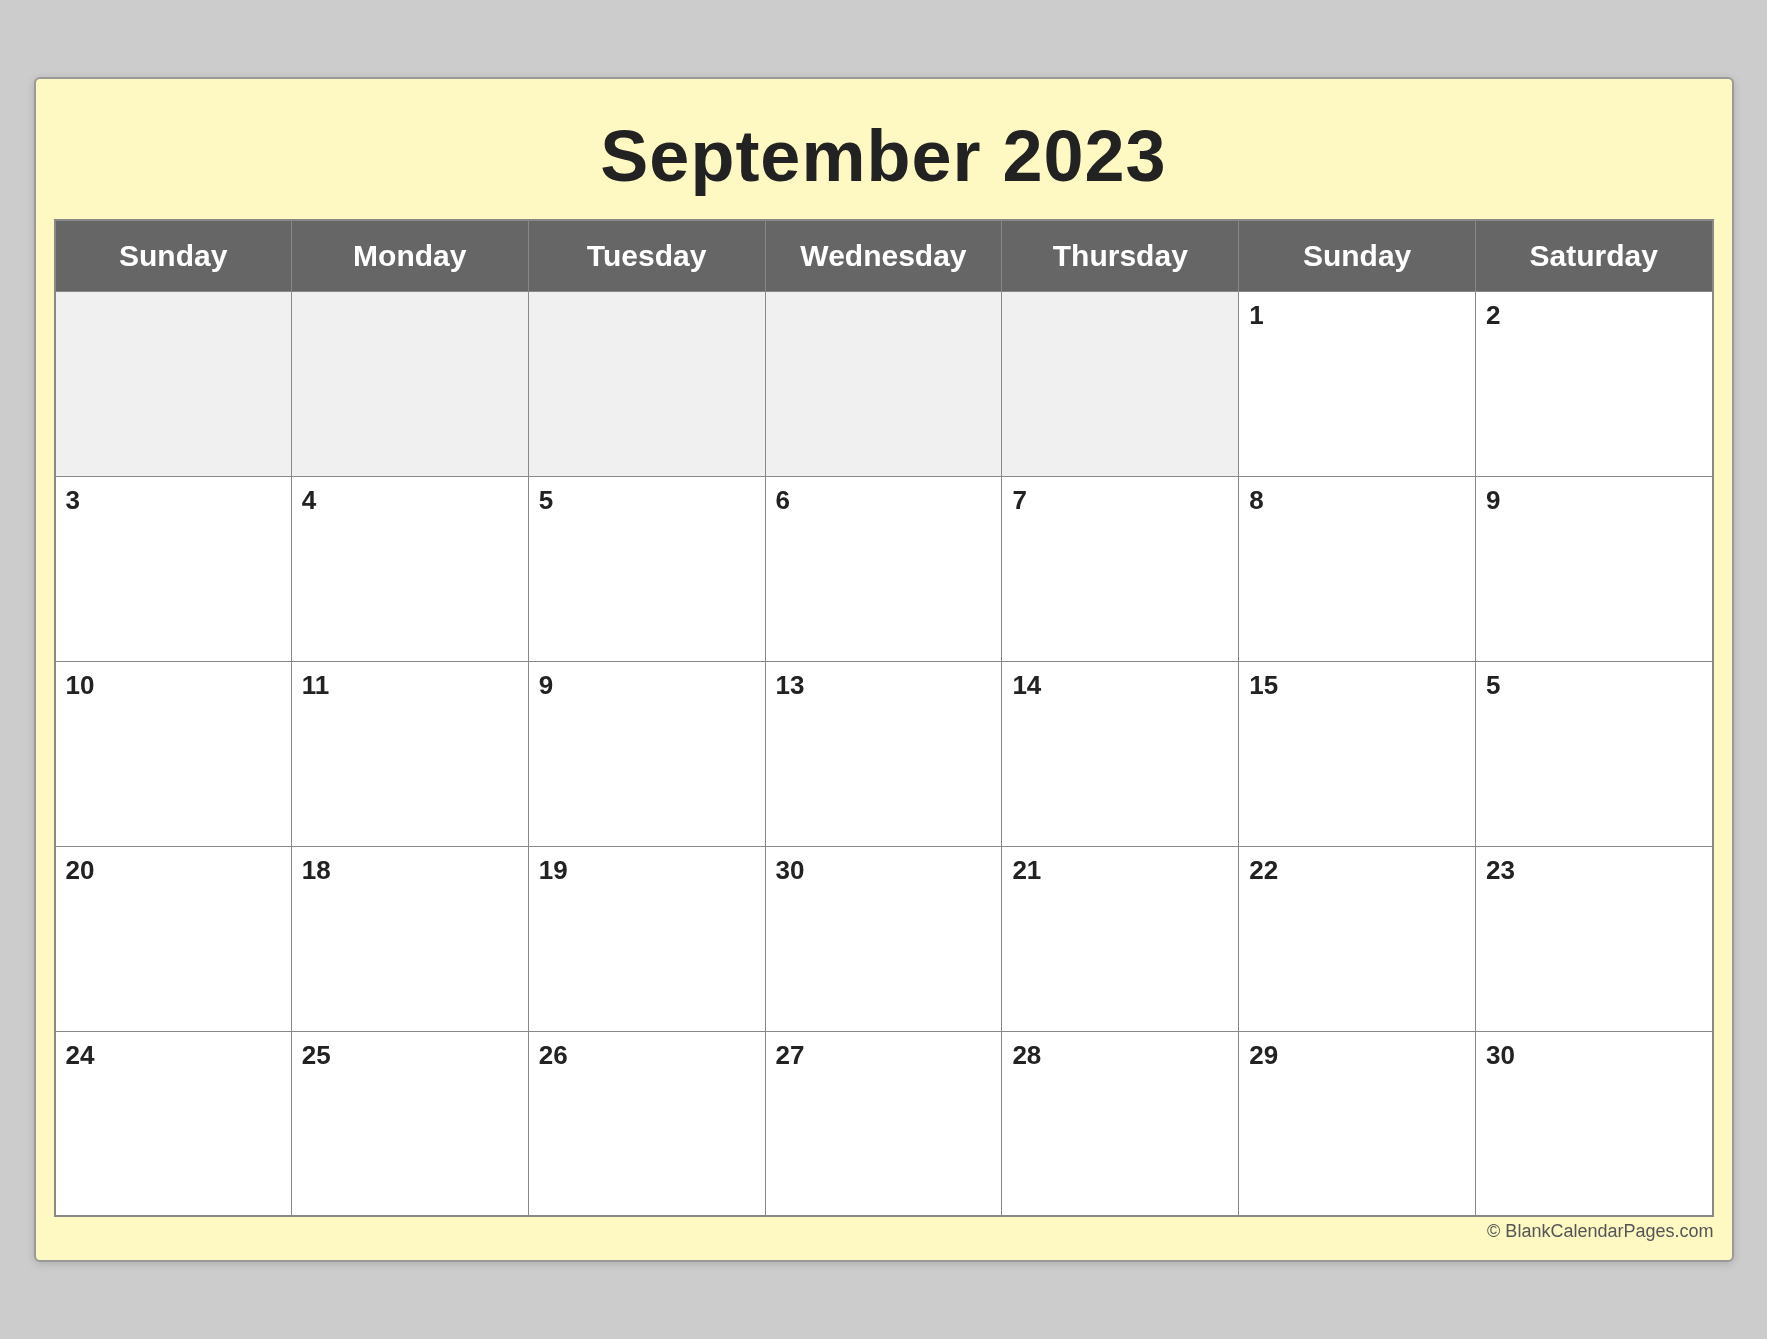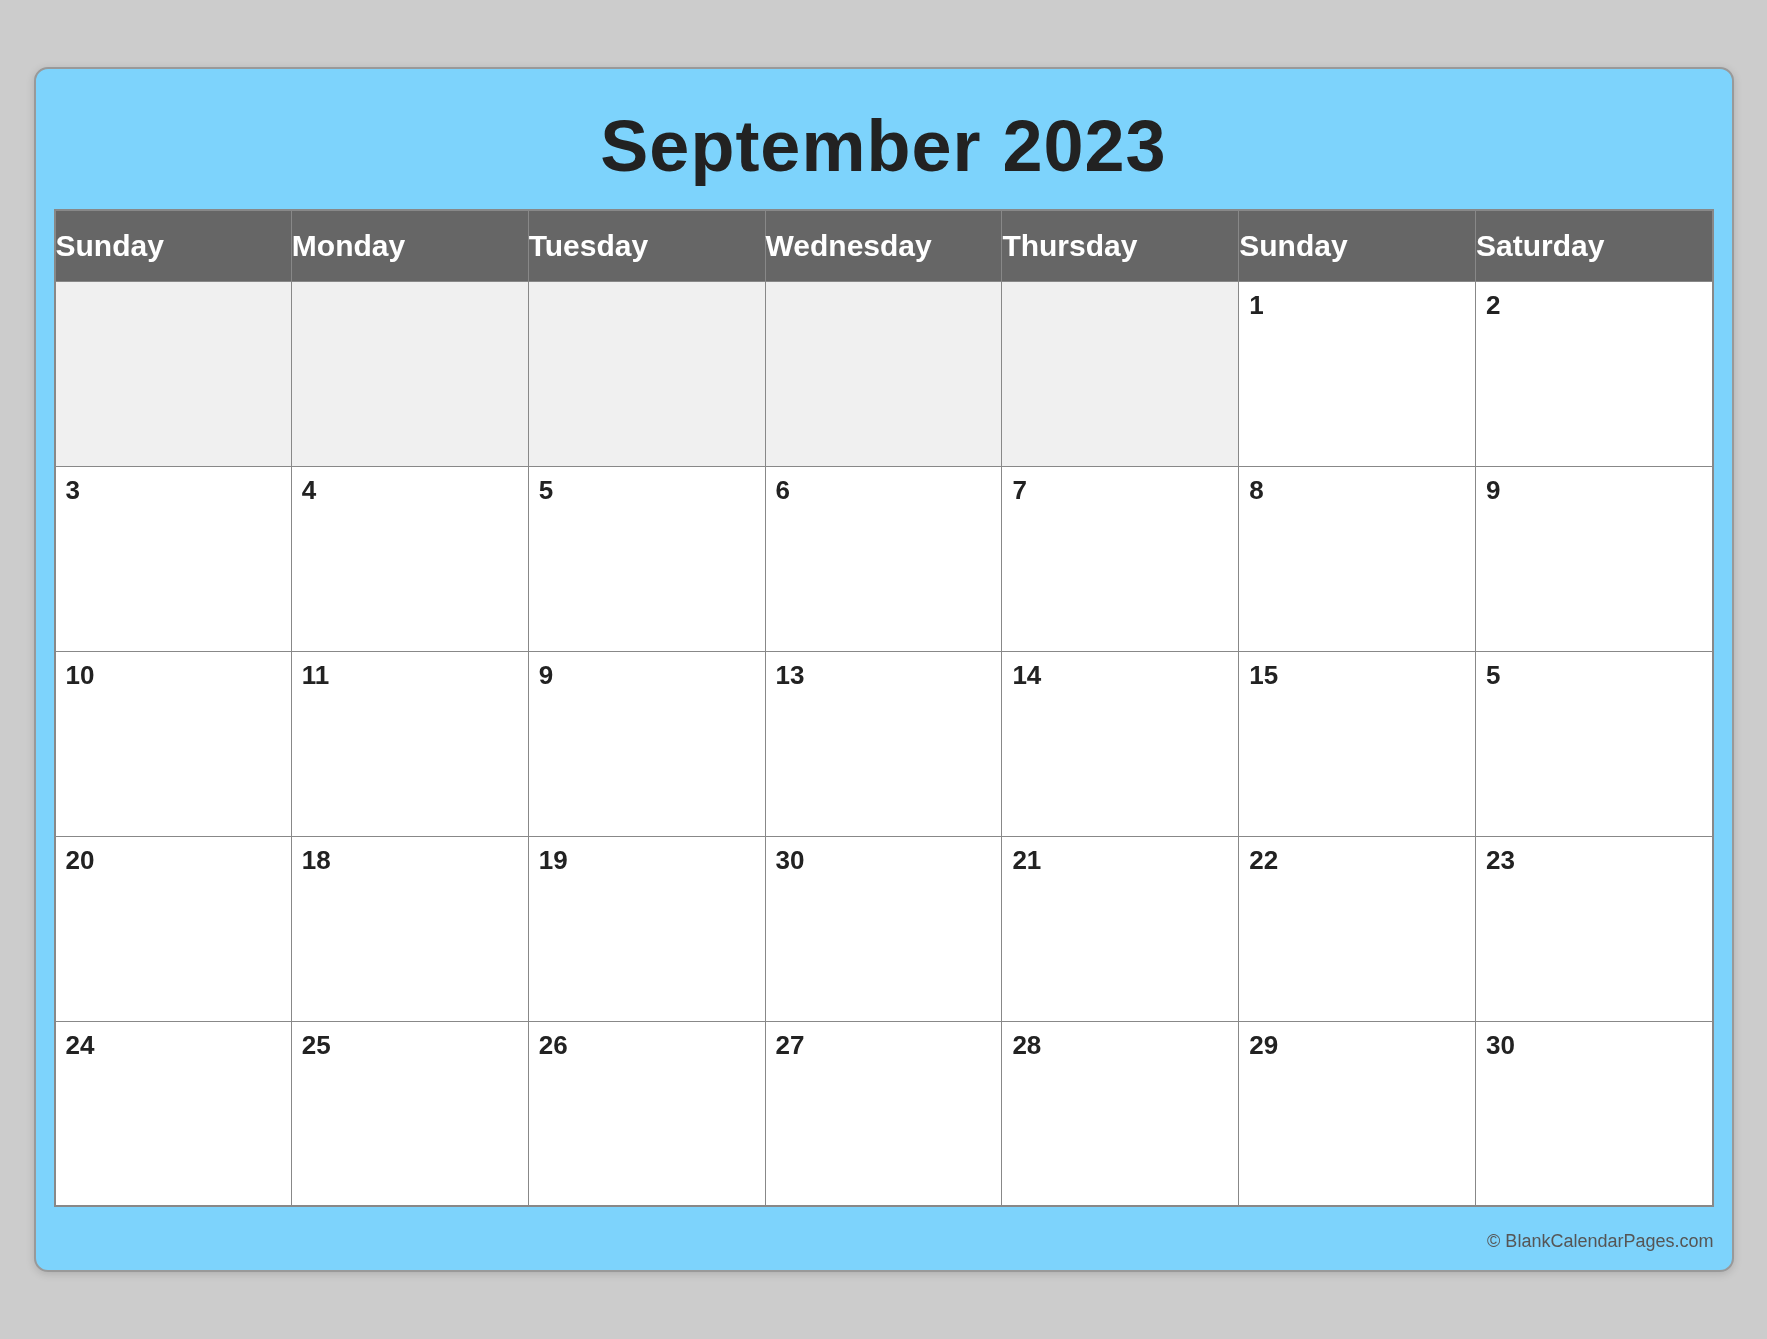--- a/index.html
+++ b/index.html
@@ -11,22 +11,22 @@
     body {
       background: #ccc;
       display: flex;
       justify-content: center;
       align-items: center;
       min-height: 100vh;
       font-family: Arial, sans-serif;
     }
 
     .calendar-wrapper {
-      background: #7dd3fc;
-      border-radius: 14px;
+      background: #fef9c3;
+      border-radius: 6px;
       border: 2px solid #999;
       width: 1700px;
       padding: 18px 18px 18px 18px;
       box-shadow: 0 2px 8px rgba(0,0,0,0.15);
     }
 
     .calendar-title {
       text-align: center;
       font-size: 72px;
       font-weight: 900;
@@ -39,21 +39,21 @@
       width: 100%;
       border-collapse: collapse;
       border: 2px solid #888;
     }
 
     .calendar-table th {
       background: #666;
       color: #fff;
       font-size: 30px;
       font-weight: 700;
-      text-align: left;
+      text-align: center;
       padding: 18px 0;
       border: 1px solid #888;
       height: 70px;
     }
 
     .calendar-table td {
       border: 1px solid #888;
       vertical-align: top;
       width: calc(100% / 7);
       height: 185px;
@@ -65,21 +65,21 @@
     }
 
     .calendar-table td.empty {
       background: #f0f0f0;
     }
 
     .watermark {
       text-align: right;
       font-size: 18px;
       color: #555;
-      padding-top: 24px;
+      padding-top: 4px;
     }
   </style>
 </head>
 <body>
 
 <div class="calendar-wrapper">
   <div class="calendar-title">September 2023</div>
   <table class="calendar-table">
     <thead>
       <tr>

